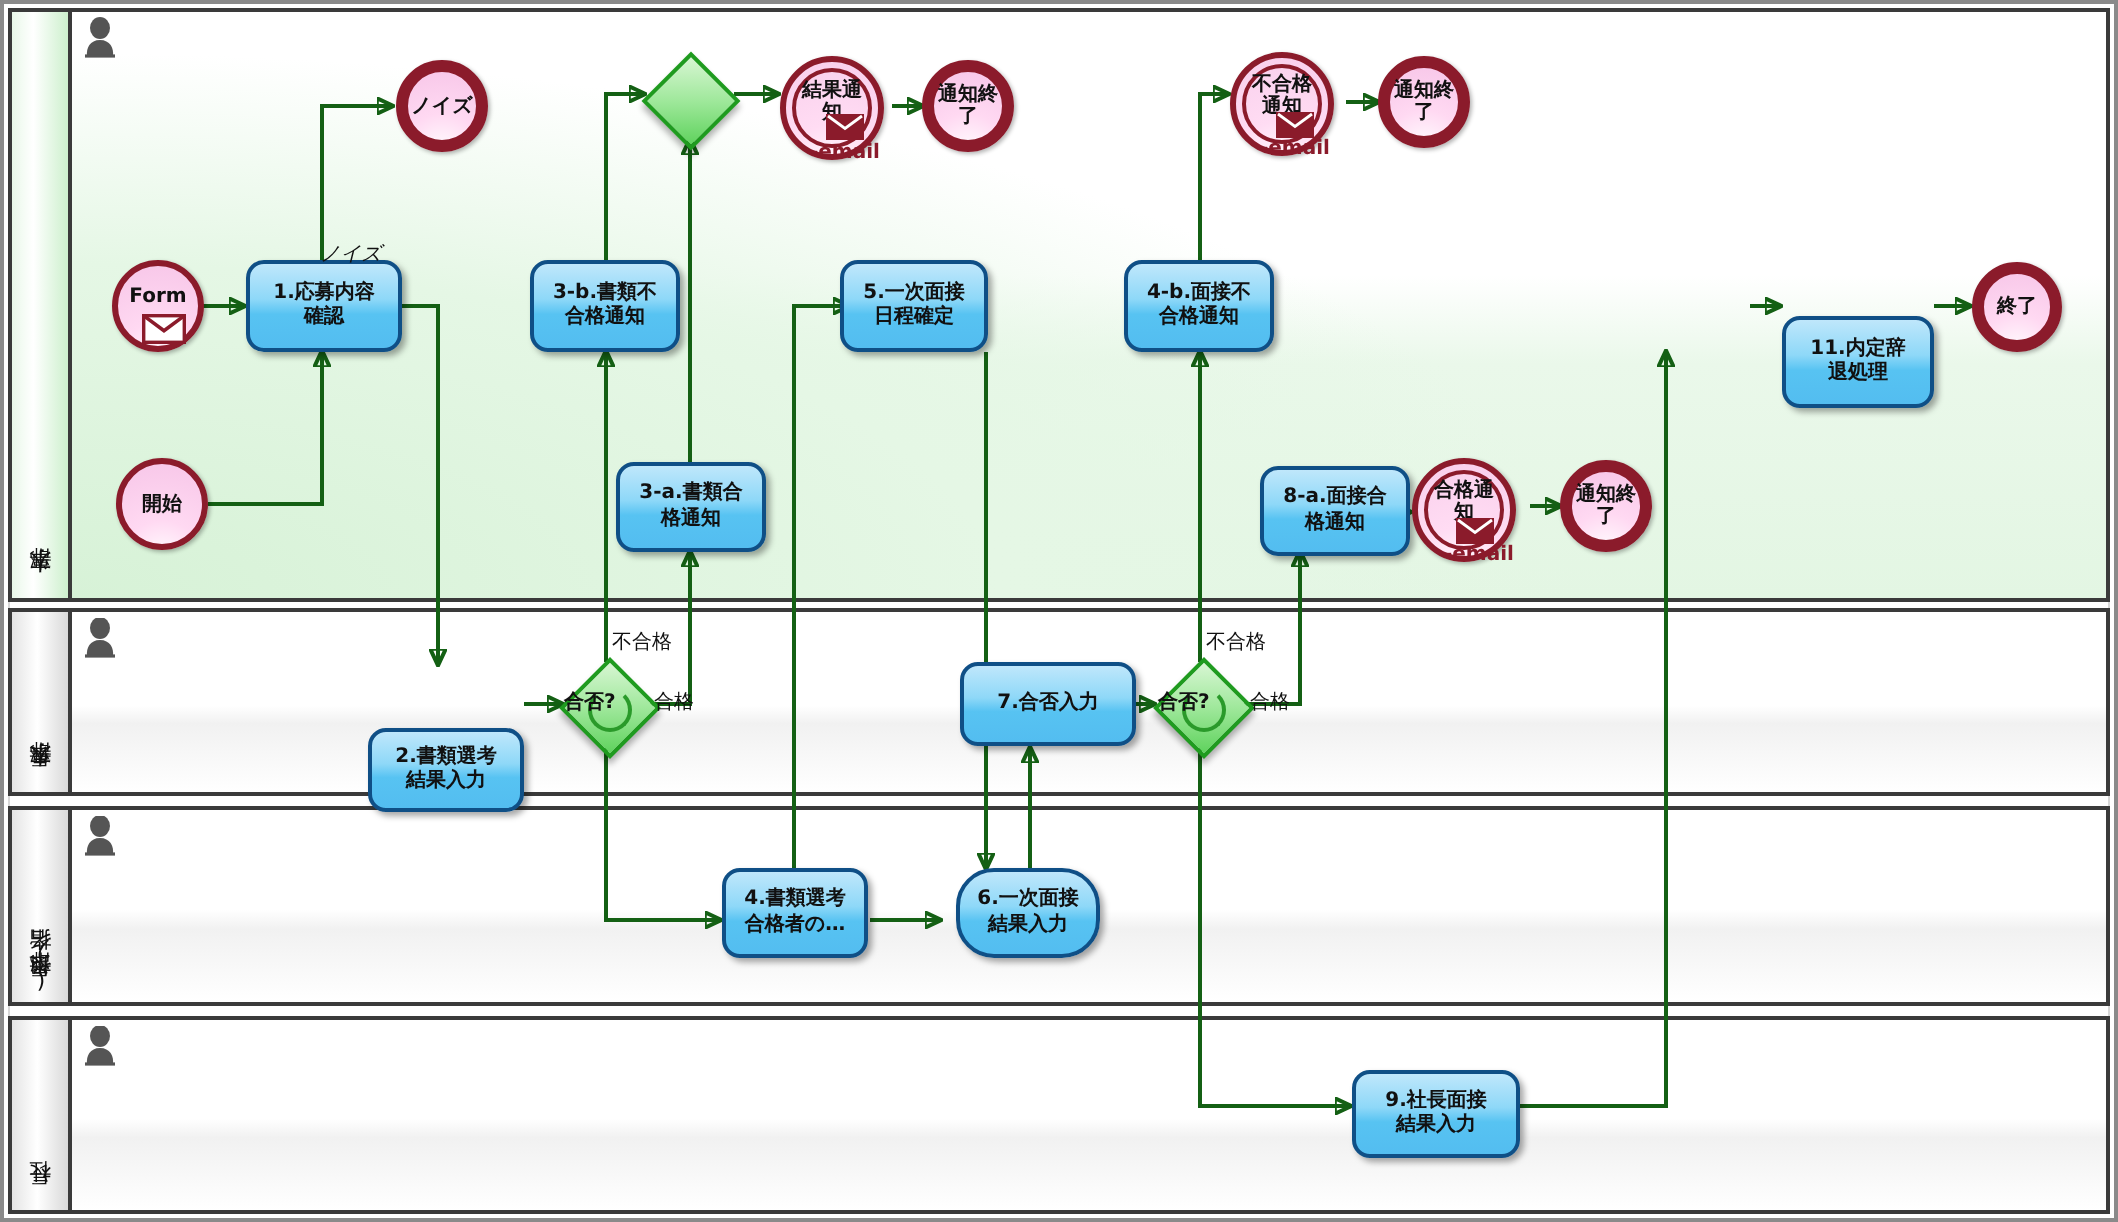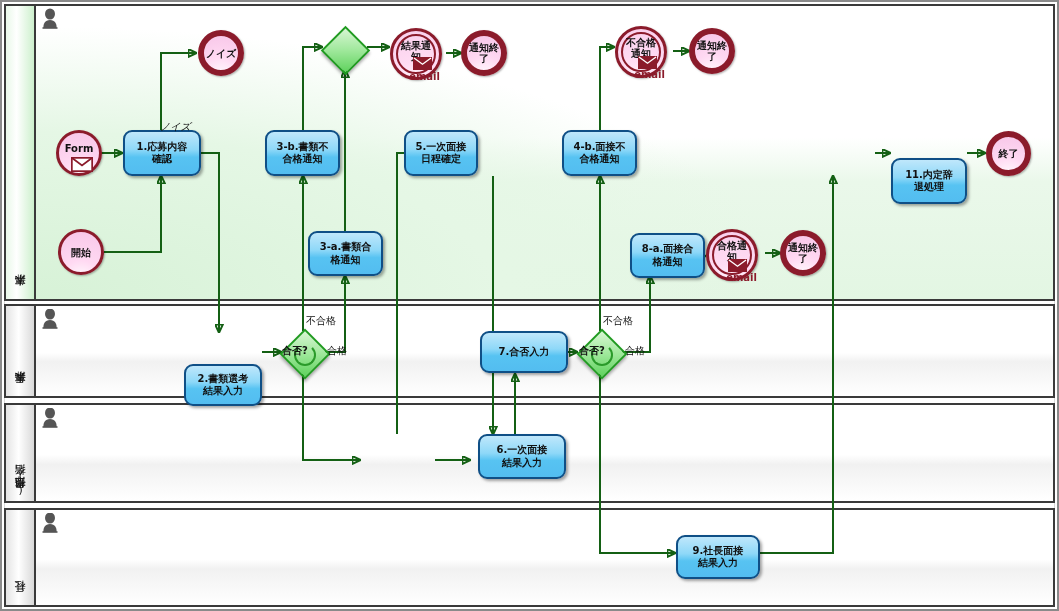--- a/index.html
+++ b/index.html
@@ -249,21 +249,21 @@
     </span>
   </div>
 
   <div class="node task" style="left:308px;top:231px;width:75px;height:45px;">
     <span>
       <span class="tl">3-a.書類合</span>
       <span class="tl">格通知</span>
     </span>
   </div>
 
-  <div class="node task" style="left:404px;top:130px;width:74px;height:46px;">
+  <div class="node task" style="left:420px;top:130px;width:74px;height:46px;">
     <span>
       <span class="tl">5.一次面接</span>
       <span class="tl">日程確定</span>
     </span>
   </div>
 
   <div class="node task" style="left:562px;top:130px;width:75px;height:46px;">
     <span>
       <span class="tl">4-b.面接不</span>
       <span class="tl">合格通知</span>
@@ -349,22 +349,28 @@
   </div>
 
   <div class="gwwrap" style="left:577px;top:329px;width:46px;height:46px;">
     <div class="gw" style="position:absolute;left:7px;top:7px;width:32px;height:32px;"></div>
     <div class="gwring" style="left:14px;top:15px;width:18px;height:18px;"></div>
     <span class="gwlabel" style="left:2px;top:15px;">合否?</span>
   </div>
   <span class="flowlbl" style="left:603px;top:314px;">不合格</span>
   <span class="flowlbl" style="left:625px;top:344px;">合格</span>
 
-
-  <div class="node task" style="left:478px;top:434px;width:88px;height:45px;">
+  <div class="node task" style="left:361px;top:434px;width:73px;height:45px;">
+    <span>
+      <span class="tl">4.書類選考</span>
+      <span class="tl">合格者の…</span>
+    </span>
+  </div>
+
+  <div class="node task" style="left:478px;top:434px;width:72px;height:45px;border-radius:19px;">
     <span>
       <span class="tl">6.一次面接</span>
       <span class="tl">結果入力</span>
     </span>
   </div>
 
   <div class="node task" style="left:676px;top:535px;width:84px;height:44px;">
     <span>
       <span class="tl">9.社長面接</span>
       <span class="tl">結果入力</span>

